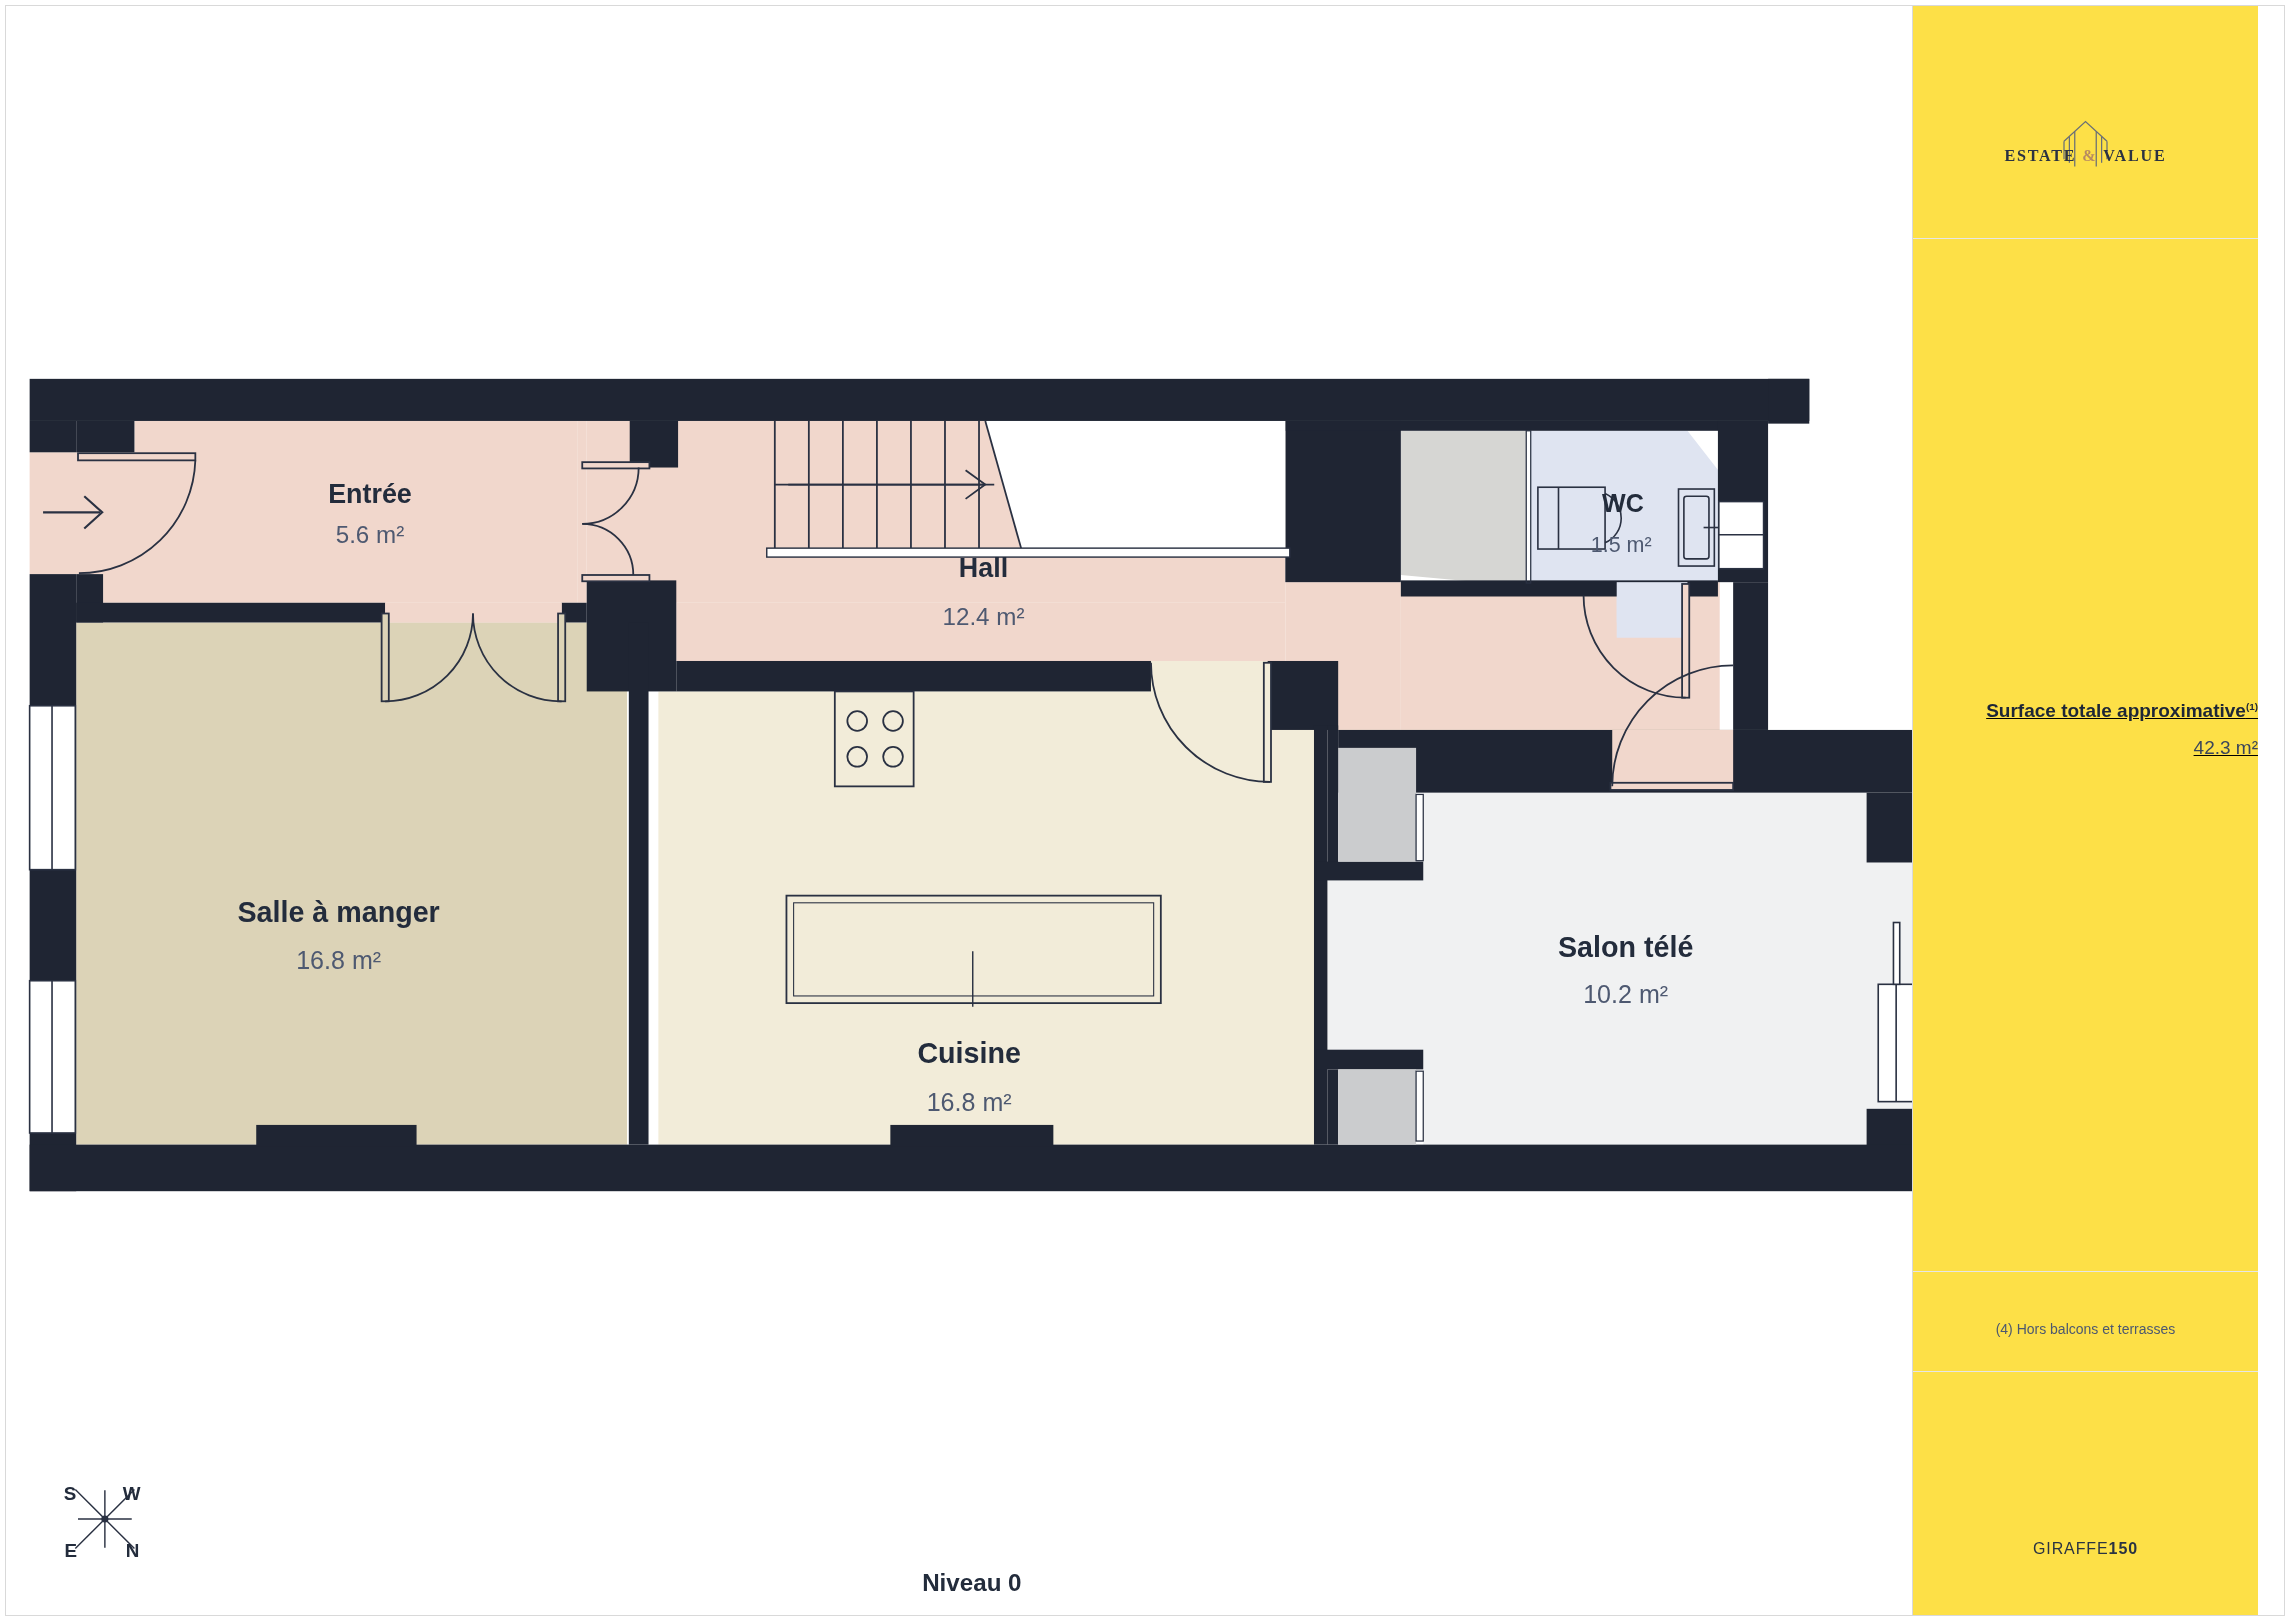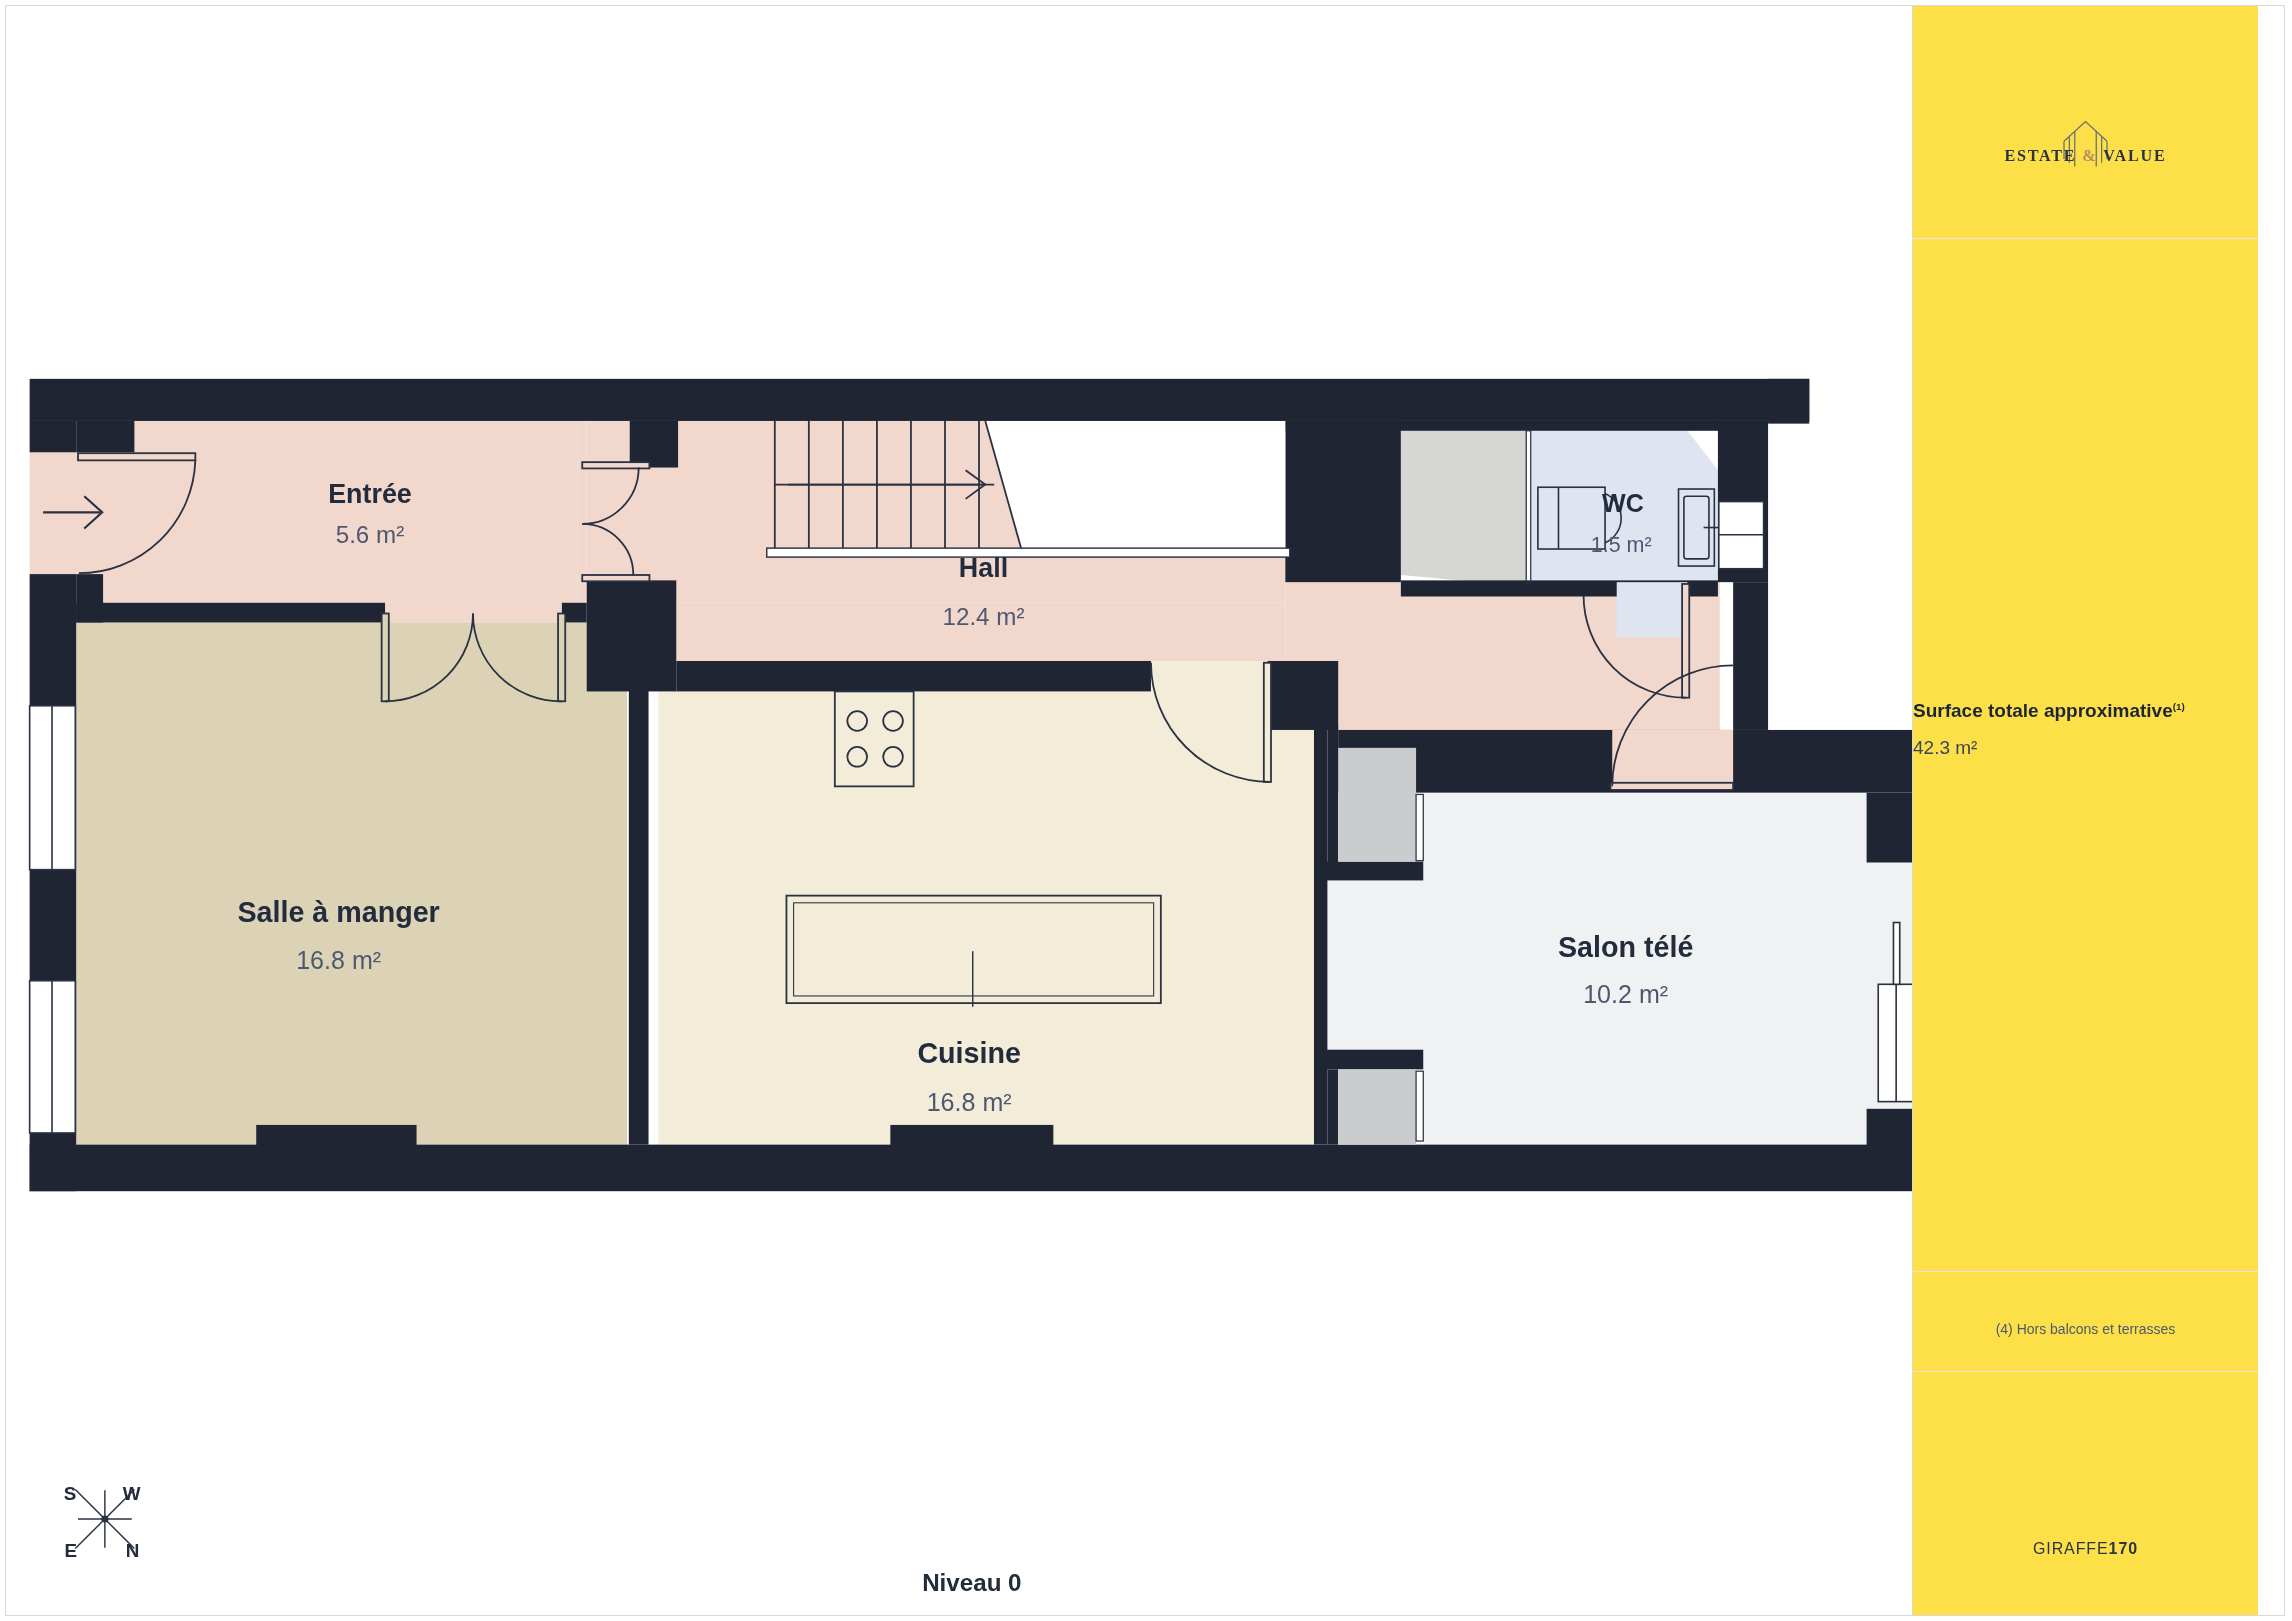--- a/index.html
+++ b/index.html
@@ -4,21 +4,21 @@
 <style>
   html,body{margin:0;padding:0;background:#ffffff;font-family:"Liberation Sans",sans-serif;}
   #stage{position:relative;width:2293px;height:1622px;background:#ffffff;overflow:hidden;}
   #page-border{position:absolute;left:4.5px;top:4.5px;width:2280px;height:1611px;border:1.8px solid #d9d9d9;box-sizing:border-box;pointer-events:none;}
   #plan-svg{position:absolute;left:0;top:0;width:2293px;height:1622px;}
 
   
   #sidebar{position:absolute;left:1912px;top:6.3px;width:346px;height:1609px;border-left:1.8px solid #d9d9d9;box-sizing:border-box;background:#fde047;}
   .sb-section{position:absolute;left:0;width:100%;box-sizing:border-box;}
   #sb-logo{top:0;height:233px;border-bottom:1.8px solid #e6e6e6;display:flex;align-items:center;justify-content:center;}
-  #sb-surface{top:694px;text-align:left;}
+  #sb-surface{top:694px;text-align:right;text-decoration:underline;}
   #sb-surface .title{font-size:19px;font-weight:700;color:#1d2637;}
   #sb-surface .title sup{font-size:9.9px;font-weight:700;}
   #sb-surface .value{margin-top:14.3px;font-size:19px;color:#3a455b;}
   #sb-div2{top:1265px;height:0;border-top:1.8px solid #e6e6e6;}
   #sb-footnote{top:1315px;text-align:center;font-size:14px;color:#4c5870;}
   #sb-div3{top:1365px;height:0;border-top:1.8px solid #e6e6e6;}
   #sb-disclaimer{top:1413px;left:21.5px !important;width:303px;text-align:center;font-size:14px;line-height:1.6;color:#4c5870;}
   #sb-vendor{top:1534px;text-align:center;font-size:16px;letter-spacing:0.9px;color:#2a3342;}
   #sb-vendor .v-bold{font-weight:700;}
 
@@ -273,19 +273,19 @@
     <div id="sb-surface" class="sb-section">
       <div class="title"><span>Surface totale approximative</span><sup>(1)</sup></div>
       <div class="value">42.3 m²</div>
     </div>
 
     <div id="sb-div2" class="sb-section"></div>
     <div id="sb-footnote" class="sb-section">(4) Hors balcons et terrasses</div>
     <div id="sb-div3" class="sb-section"></div>
 
     <div id="sb-vendor" class="sb-section">
-      <span>GIRAFFE</span><span class="v-bold">170</span>
+      <span>GIRAFFE</span><span class="v-bold">150</span>
     </div>
   </div>
 
   <div id="page-border"></div>
 </div>
 
 
 </body></html>

